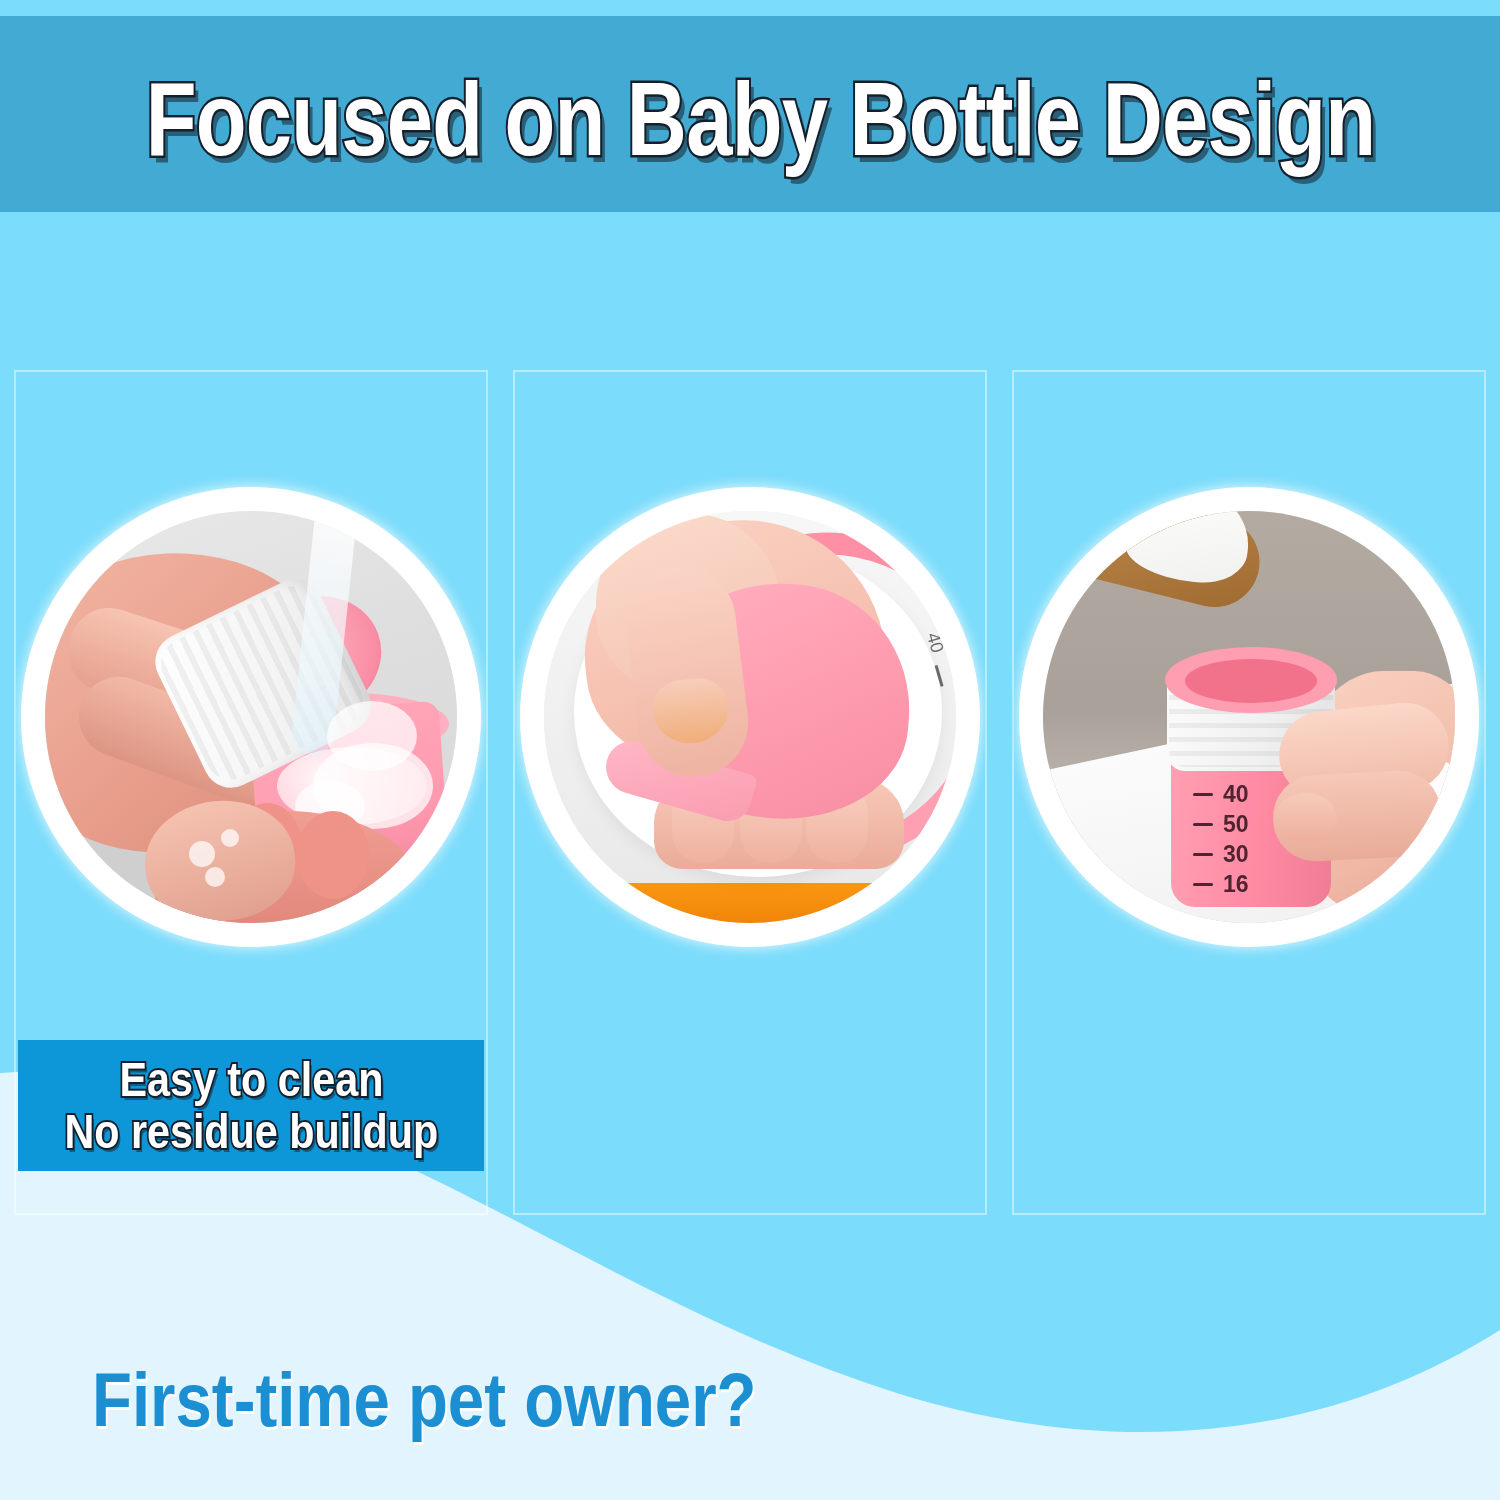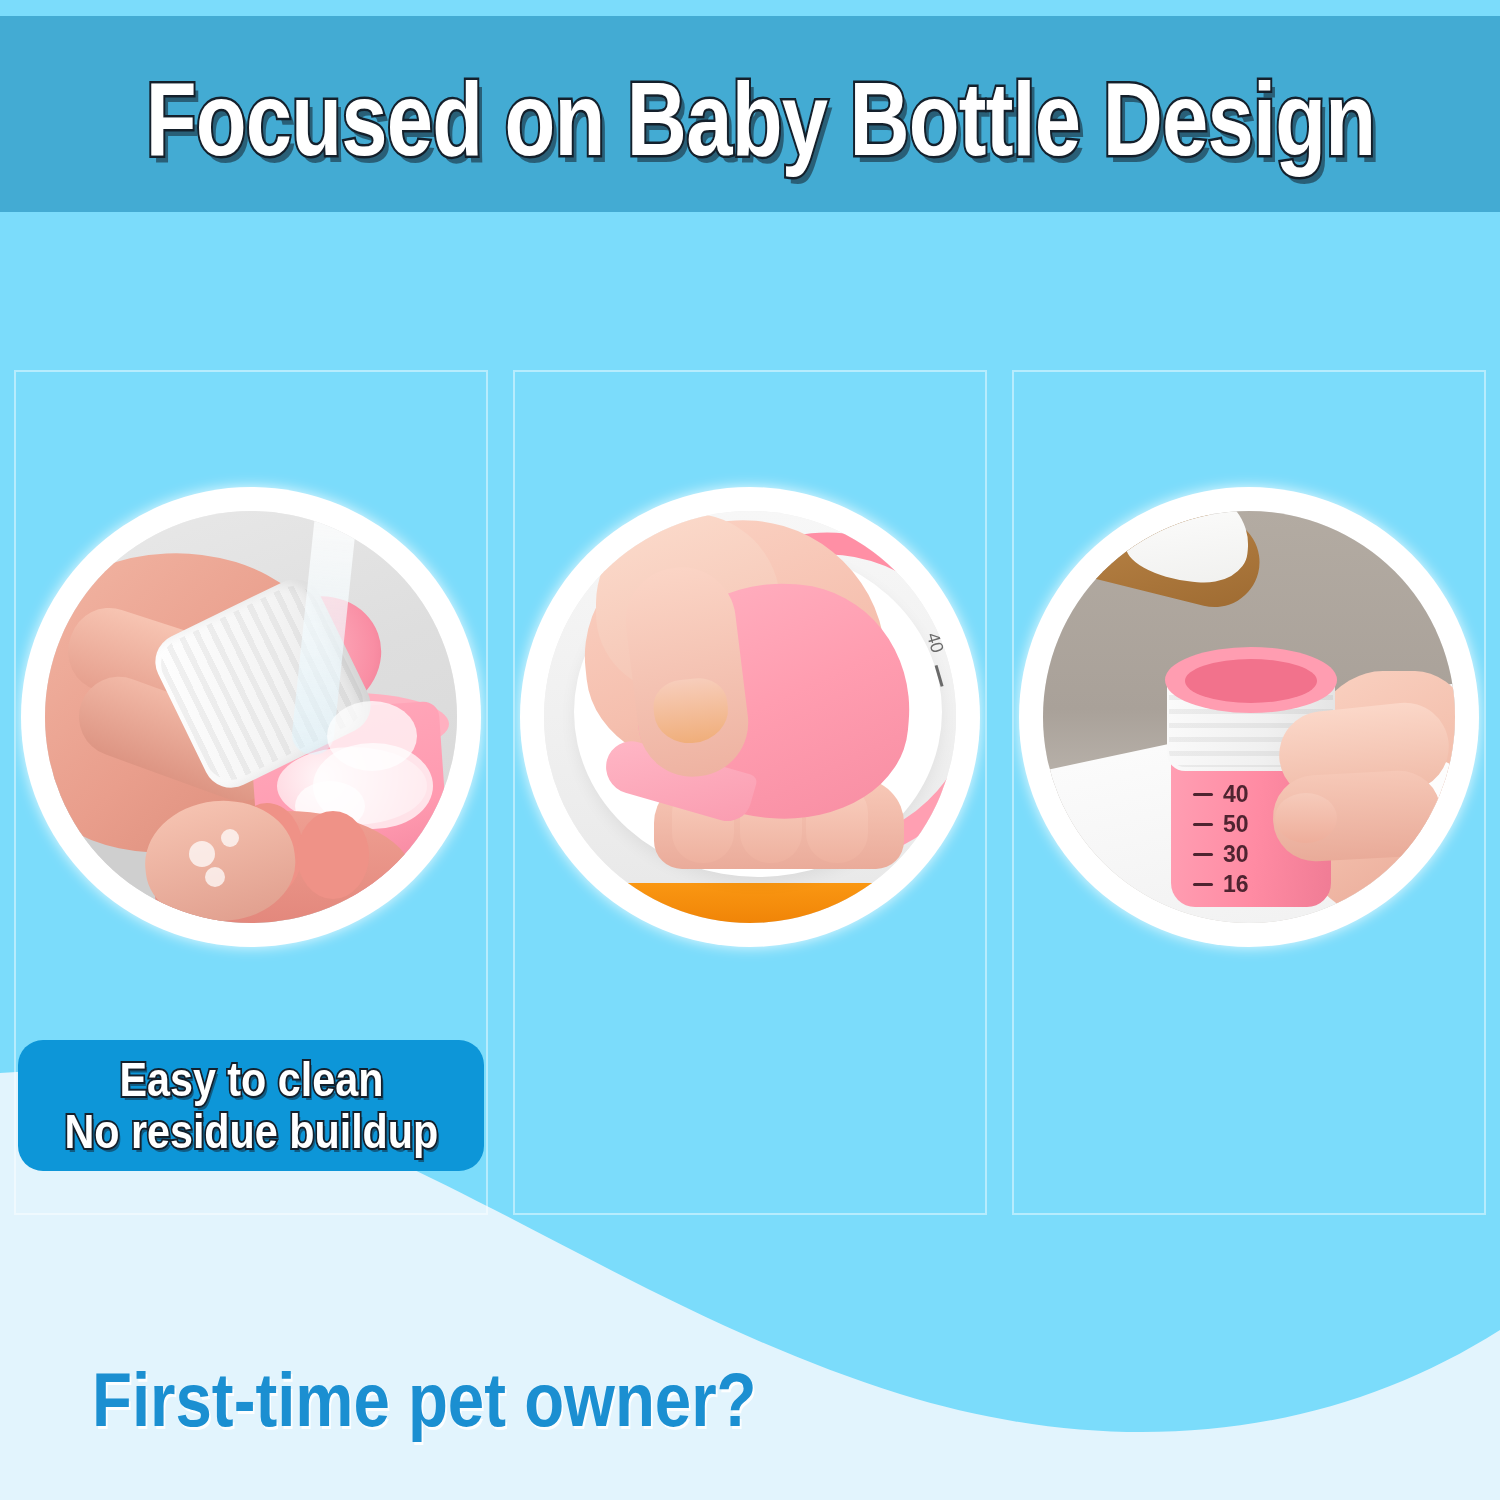--- a/index.html
+++ b/index.html
@@ -81,21 +81,20 @@
   }
 
   
   .caption{
     position:absolute;left:2px;right:2px;bottom:42px;
     height:131px;
     background:#0D96D8;
     display:flex;flex-direction:column;
     align-items:center;justify-content:center;
     gap:2px;
-    border-radius:25px;
   }
   .cap-line{
     font-family:"Liberation Sans Narrow","Liberation Sans",sans-serif;
     font-weight:bold;
     font-size:48px;
     line-height:1.04;
     color:#ffffff;
     white-space:nowrap;
     transform:scaleX(0.86);
     -webkit-text-stroke:4px #14202c;

